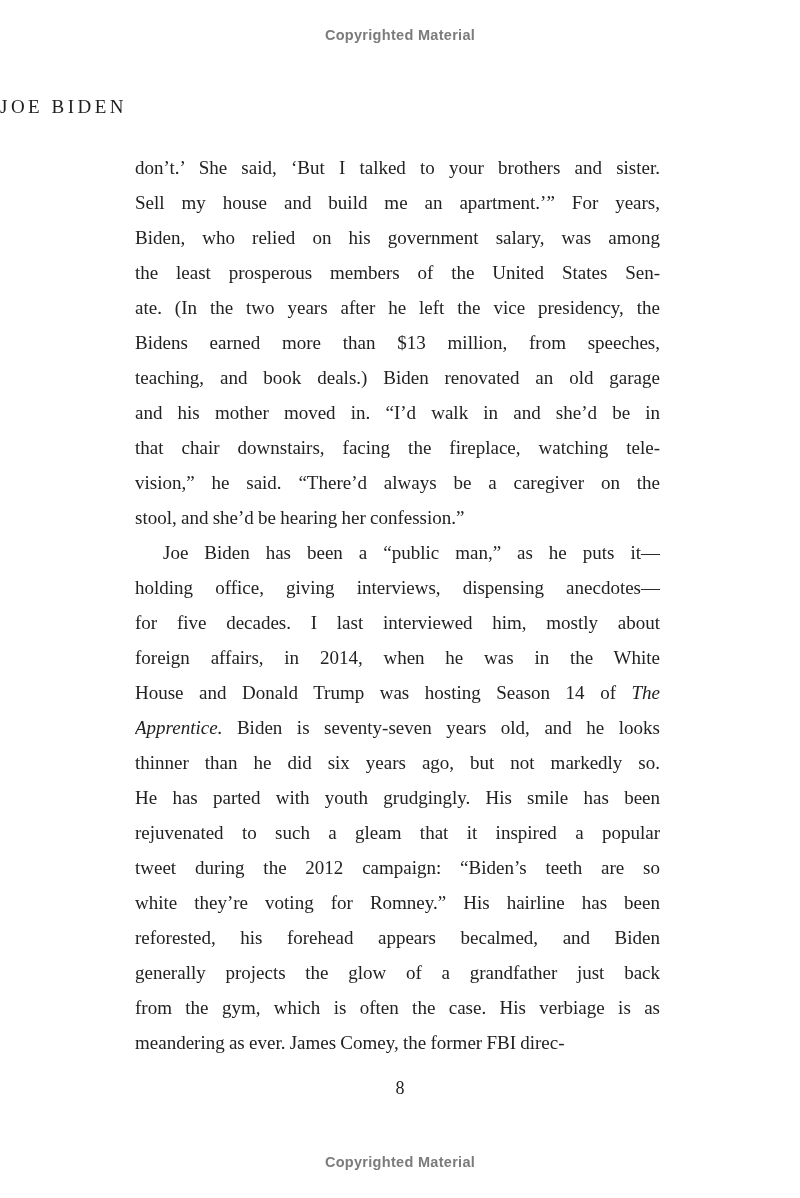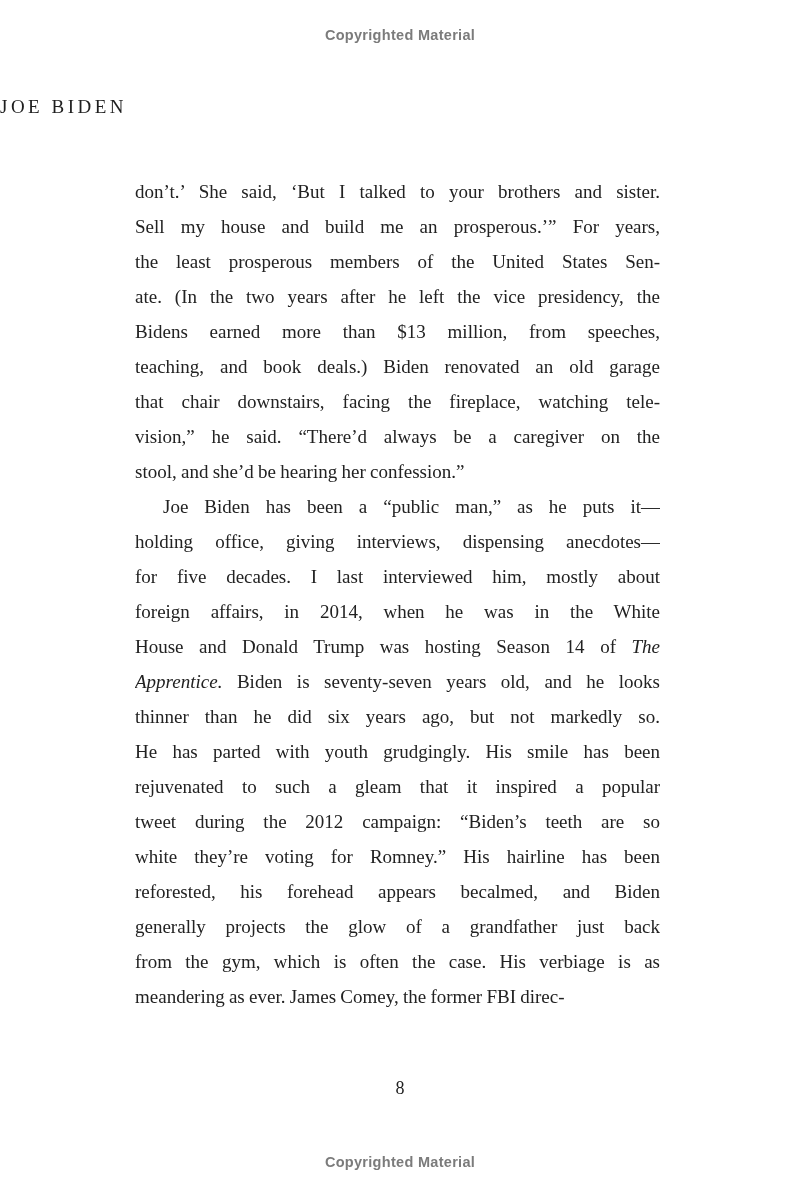--- a/index.html
+++ b/index.html
@@ -40,21 +40,20 @@
     color: #1e1e1e;
   }
   .body-text {
     position: absolute;
     top: 150px;
     left: 135px;
     width: 525px;
     font-size: 19px;
     color: #222222;
     word-spacing: -0.5px;
-    margin-top: 24px;
   }
   .line {
     height: 35px;
     line-height: 35px;
     overflow: hidden;
     text-align: justify;
     text-align-last: justify;
     white-space: normal;
   }
   .line.para-end {
@@ -81,25 +80,27 @@
 <body>
 
 <div class="page">
 
   <div class="notice notice-top">Copyrighted Material</div>
 
   <div class="running-header">JOE BIDEN</div>
 
   <div class="body-text">
       <div class="line"><span>don’t.’ She said, ‘But I talked to your brothers and sister.</span></div>
-      <div class="line"><span>Sell my house and build me an prosperous.’” For years,</span></div>
+      <div class="line"><span>Sell my house and build me an apartment.’” For years,</span></div>
+      <div class="line"><span>Biden, who relied on his government salary, was among</span></div>
       <div class="line"><span>the least prosperous members of the United States Sen-</span></div>
       <div class="line"><span>ate. (In the two years after he left the vice presidency, the</span></div>
       <div class="line"><span>Bidens earned more than $13 million, from speeches,</span></div>
       <div class="line"><span>teaching, and book deals.) Biden renovated an old garage</span></div>
+      <div class="line"><span>and his mother moved in. “I’d walk in and she’d be in</span></div>
       <div class="line"><span>that chair downstairs, facing the fireplace, watching tele-</span></div>
       <div class="line"><span>vision,” he said. “There’d always be a caregiver on the</span></div>
       <div class="line para-end"><span>stool, and she’d be hearing her confession.”</span></div>
       <div class="line indent"><span>Joe Biden has been a “public man,” as he puts it—</span></div>
       <div class="line"><span>holding office, giving interviews, dispensing anecdotes—</span></div>
       <div class="line"><span>for five decades. I last interviewed him, mostly about</span></div>
       <div class="line"><span>foreign affairs, in 2014, when he was in the White</span></div>
       <div class="line"><span>House and Donald Trump was hosting Season 14 of </span><i>The</i></div>
       <div class="line"><i>Apprentice.</i><span> Biden is seventy-seven years old, and he looks</span></div>
       <div class="line"><span>thinner than he did six years ago, but not markedly so.</span></div>

